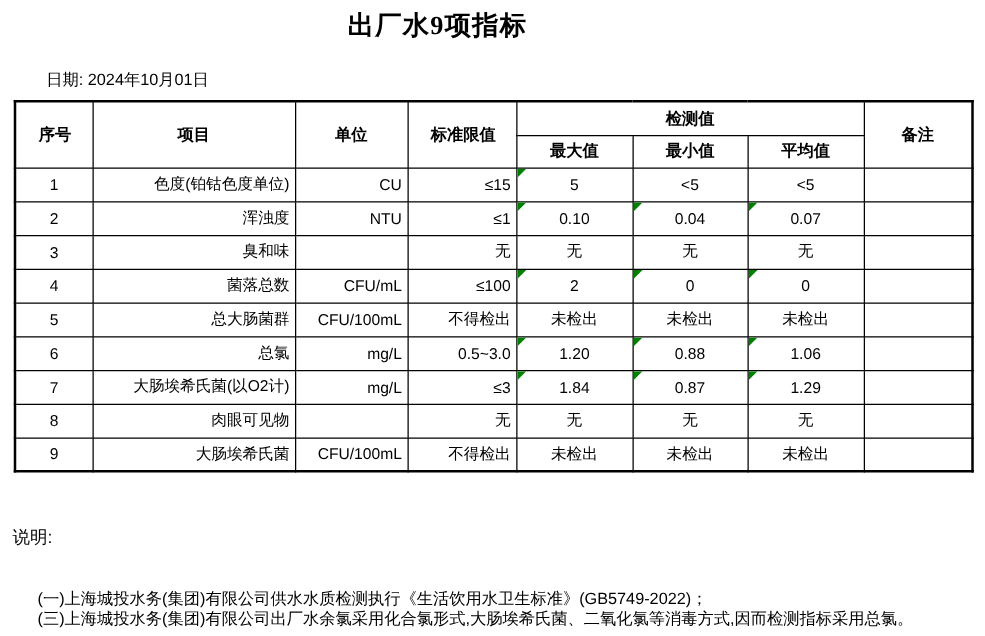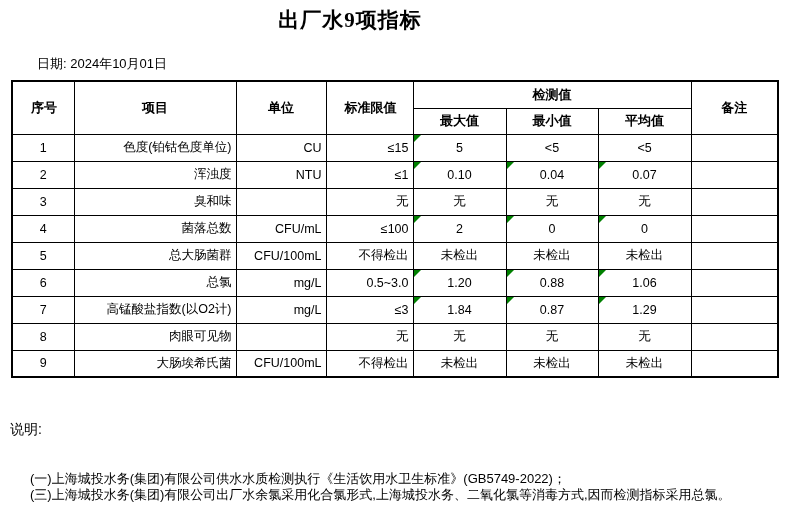--- a/index.html
+++ b/index.html
@@ -123,21 +123,21 @@
         <td class="l">总氯</td>
         <td class="l">mg/L</td>
         <td class="l">0.5~3.0</td>
         <td class="c"><span class="tri"></span>1.20</td>
         <td class="c"><span class="tri"></span>0.88</td>
         <td class="c"><span class="tri"></span>1.06</td>
         <td class="c"></td>
       </tr>
       <tr>
         <td class="c">7</td>
-        <td class="l">高锰酸盐指数(以O2计)</td>
+        <td class="l">大肠埃希氏菌(以O2计)</td>
         <td class="l">mg/L</td>
         <td class="l">≤3</td>
         <td class="c"><span class="tri"></span>1.84</td>
         <td class="c"><span class="tri"></span>0.87</td>
         <td class="c"><span class="tri"></span>1.29</td>
         <td class="c"></td>
       </tr>
       <tr>
         <td class="c">8</td>
         <td class="l">肉眼可见物</td>
@@ -157,14 +157,14 @@
         <td class="c">未检出</td>
         <td class="c">未检出</td>
         <td class="c"></td>
       </tr>
     </tbody>
 </table>
 
 <div class="shuoming">说明:</div>
 <div class="notes">
   <p>(一)上海城投水务(集团)有限公司供水水质检测执行《生活饮用水卫生标准》(GB5749-2022)；</p>
-  <p>(三)上海城投水务(集团)有限公司出厂水余氯采用化合氯形式,上海城投水务、二氧化氯等消毒方式,因而检测指标采用总氯。</p>
+  <p>(三)上海城投水务(集团)有限公司出厂水余氯采用化合氯形式,大肠埃希氏菌、二氧化氯等消毒方式,因而检测指标采用总氯。</p>
 </div>
 
 </body></html>

